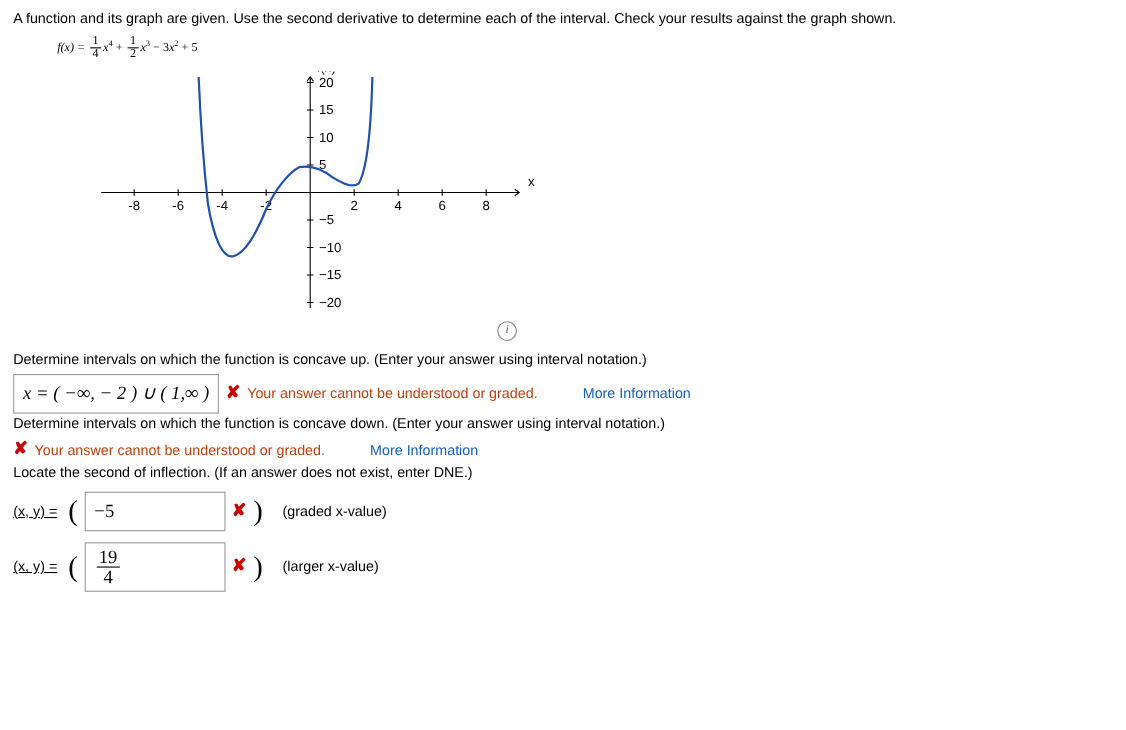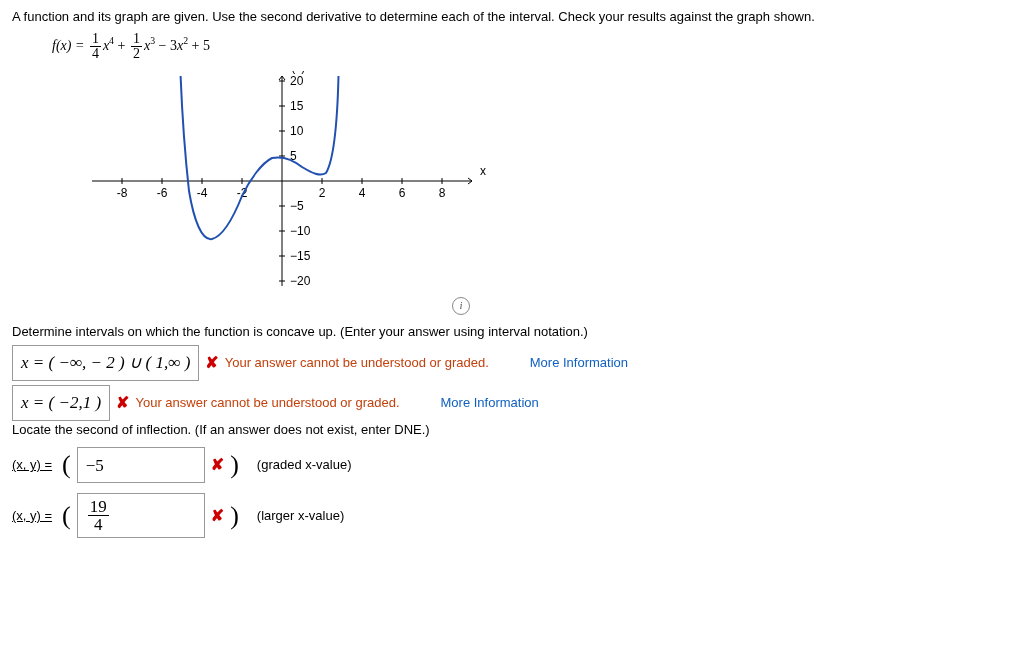--- a/index.html
+++ b/index.html
@@ -18,21 +18,21 @@
     display: inline-block;
     vertical-align: middle;
     text-align: center;
     font-style: normal;
     line-height: 1;
     margin: 0 2px;
   }
   .frac .num { display:block; border-bottom:1px solid #000; padding:0 2px; }
   .frac .den { display:block; padding:0 2px; }
   sup { font-size: 0.7em; }
-  .formula-line { margin: 6px 0 10px 40px; font-size: 14px; }
+  .formula-line { margin: 6px 0 10px 40px; font-size: 11px; }
   .graph-wrap { margin: 8px 0 8px 60px; }
   .info-icon {
     display:inline-flex; align-items:center; justify-content:center;
     width:16px; height:16px; border:1px solid #888; border-radius:50%;
     font-style: italic; font-family: serif; color:#555; font-size:11px;
     margin-left: 380px;
   }
   .question { }
   .answer-row { display:flex; align-items:center; gap:6px; margin-top:4px; }
   .answer-box {
@@ -136,24 +136,22 @@
     <div class="answer-box">
       <span style="font-style:italic">x = ( −∞, − 2 ) ∪ ( 1,∞ )</span>
     </div>
     <span class="x-mark">✘</span>
     <span class="feedback">Your answer cannot be understood or graded.</span>
     <span class="more-info">More Information</span>
   </div>
 </div>
 
 <div class="question">
+  <div>Determine intervals on which the function is concave down. (Enter your answer using interval notation.)</div>
   <div class="answer-row">
-    <div class="answer-box">
-      <span style="font-style:italic">x = ( −2,1 )</span>
-    </div>
     <span class="x-mark">✘</span>
     <span class="feedback">Your answer cannot be understood or graded.</span>
     <span class="more-info">More Information</span>
   </div>
 </div>
 
 <div class="question">
   <div>Locate the second of inflection. (If an answer does not exist, enter DNE.)</div>
 
   <div class="answer-row" style="margin-top:8px;">

